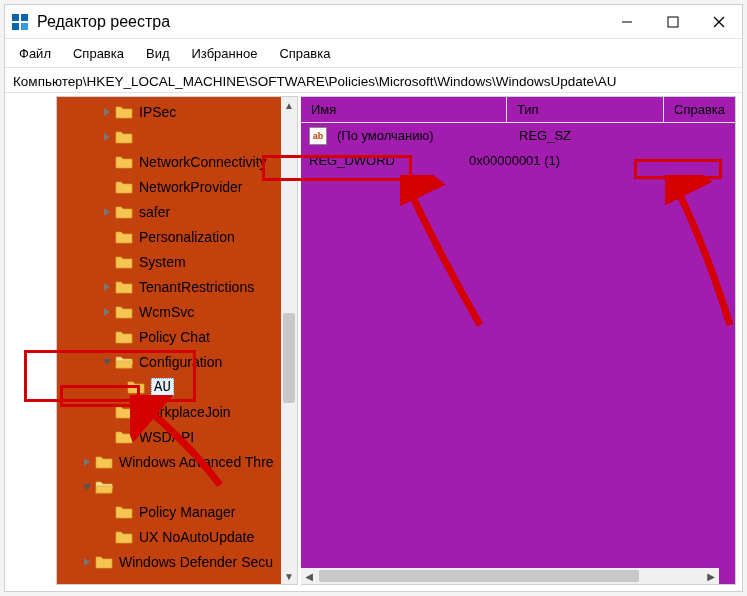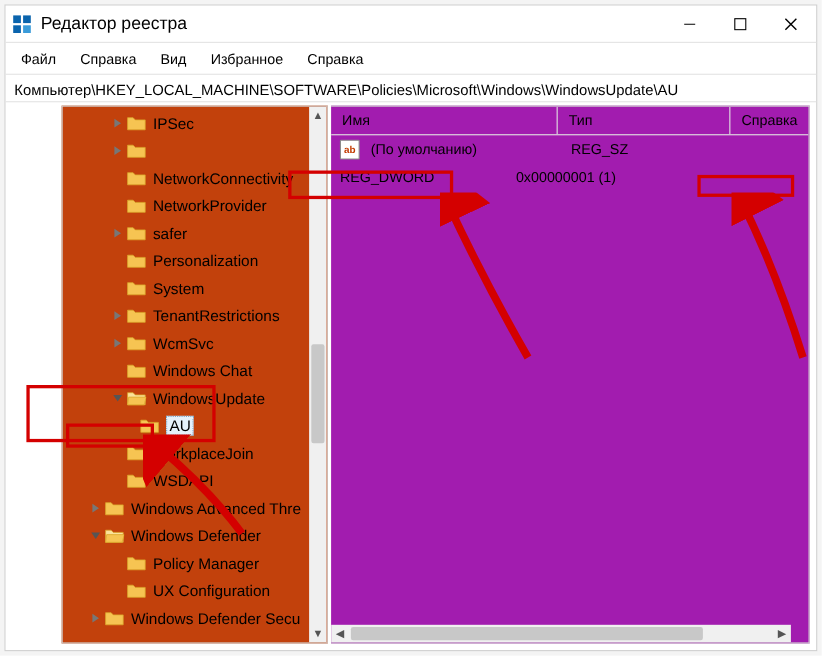--- a/index.html
+++ b/index.html
@@ -118,21 +118,21 @@
     font-size:10px;color:#666;
   }
   .folder{width:18px;height:14px;margin-right:6px;flex:0 0 18px;}
   .node-label{font-size:14px;}
   .node.selected .sel{
     background:#e5f1fb;border:1px dotted #7aa5c7;padding:0 2px;
   }
   
   .d1{padding-left:24px;}
   .d2{padding-left:44px;}
-  .d3{padding-left:56px;}
+  .d3{padding-left:56px;font-family:Liberation Mono, monospace;}
   
   .lv-header{
     height:26px;display:flex;align-items:center;
     border-bottom:1px solid var(--header-line);
   }
   .lv-col{
     padding:4px 10px;font-size:13px;color:#000;
     border-right:1px solid var(--header-line);
     height:100%;display:flex;align-items:center;
   }
@@ -296,33 +296,33 @@
 
   </svg></span>
             <span class="node-label ">WcmSvc</span>
           </div>
           <div class="node d2">
             <span class="expander"></span>
             <span class="folder"><svg viewBox="0 0 18 14">
     <path d="M1 3 L1 13 L17 13 L17 4 L8 4 L6 2 L1 2 Z" fill="var(--folder-yellow)" stroke="var(--folder-yellow-dark)" stroke-width="0.7"></path>
 
   </svg></span>
-            <span class="node-label ">Windows Chat</span>
+            <span class="node-label ">Policy Chat</span>
           </div>
           <div class="node d2">
             <span class="expander">
               <svg width="10" height="10">
                 <path d="M1 2 L9 2 L5 8 Z" fill="#555"></path>
               </svg>
             </span>
             <span class="folder"><svg viewBox="0 0 18 14">
     <path d="M1 3 L1 13 L17 13 L17 4 L8 4 L6 2 L1 2 Z" fill="#fbe29a" stroke="var(--folder-yellow-dark)" stroke-width="0.7"></path>
     <path d="M2 6 L18 6 L16 13 L1 13 Z" fill="var(--folder-yellow)" stroke="var(--folder-yellow-dark)" stroke-width="0.7"></path>
   </svg></span>
-            <span class="node-label ">WindowsUpdate</span>
+            <span class="node-label ">Configuration</span>
           </div>
           <div class="node d3 selected">
             <span class="expander"></span>
             <span class="folder"><svg viewBox="0 0 18 14">
     <path d="M1 3 L1 13 L17 13 L17 4 L8 4 L6 2 L1 2 Z" fill="var(--folder-yellow)" stroke="var(--folder-yellow-dark)" stroke-width="0.7"></path>
 
   </svg></span>
             <span class="node-label sel">AU</span>
           </div>
           <div class="node d2">
@@ -356,37 +356,36 @@
           <div class="node d1">
             <span class="expander">
               <svg width="10" height="10">
                 <path d="M1 2 L9 2 L5 8 Z" fill="#555"></path>
               </svg>
             </span>
             <span class="folder"><svg viewBox="0 0 18 14">
     <path d="M1 3 L1 13 L17 13 L17 4 L8 4 L6 2 L1 2 Z" fill="#fbe29a" stroke="var(--folder-yellow-dark)" stroke-width="0.7"></path>
     <path d="M2 6 L18 6 L16 13 L1 13 Z" fill="var(--folder-yellow)" stroke="var(--folder-yellow-dark)" stroke-width="0.7"></path>
   </svg></span>
-            <span class="node-label ">Windows Defender</span>
           </div>
           <div class="node d2">
             <span class="expander"></span>
             <span class="folder"><svg viewBox="0 0 18 14">
     <path d="M1 3 L1 13 L17 13 L17 4 L8 4 L6 2 L1 2 Z" fill="var(--folder-yellow)" stroke="var(--folder-yellow-dark)" stroke-width="0.7"></path>
 
   </svg></span>
             <span class="node-label ">Policy Manager</span>
           </div>
           <div class="node d2">
             <span class="expander"></span>
             <span class="folder"><svg viewBox="0 0 18 14">
     <path d="M1 3 L1 13 L17 13 L17 4 L8 4 L6 2 L1 2 Z" fill="var(--folder-yellow)" stroke="var(--folder-yellow-dark)" stroke-width="0.7"></path>
 
   </svg></span>
-            <span class="node-label ">UX Configuration</span>
+            <span class="node-label ">UX NoAutoUpdate</span>
           </div>
           <div class="node d1">
             <span class="expander">
               <svg width="10" height="10">
                 <path d="M2 1 L8 5 L2 9 Z" fill="#777"></path>
               </svg>
             </span>
             <span class="folder"><svg viewBox="0 0 18 14">
     <path d="M1 3 L1 13 L17 13 L17 4 L8 4 L6 2 L1 2 Z" fill="var(--folder-yellow)" stroke="var(--folder-yellow-dark)" stroke-width="0.7"></path>
 

